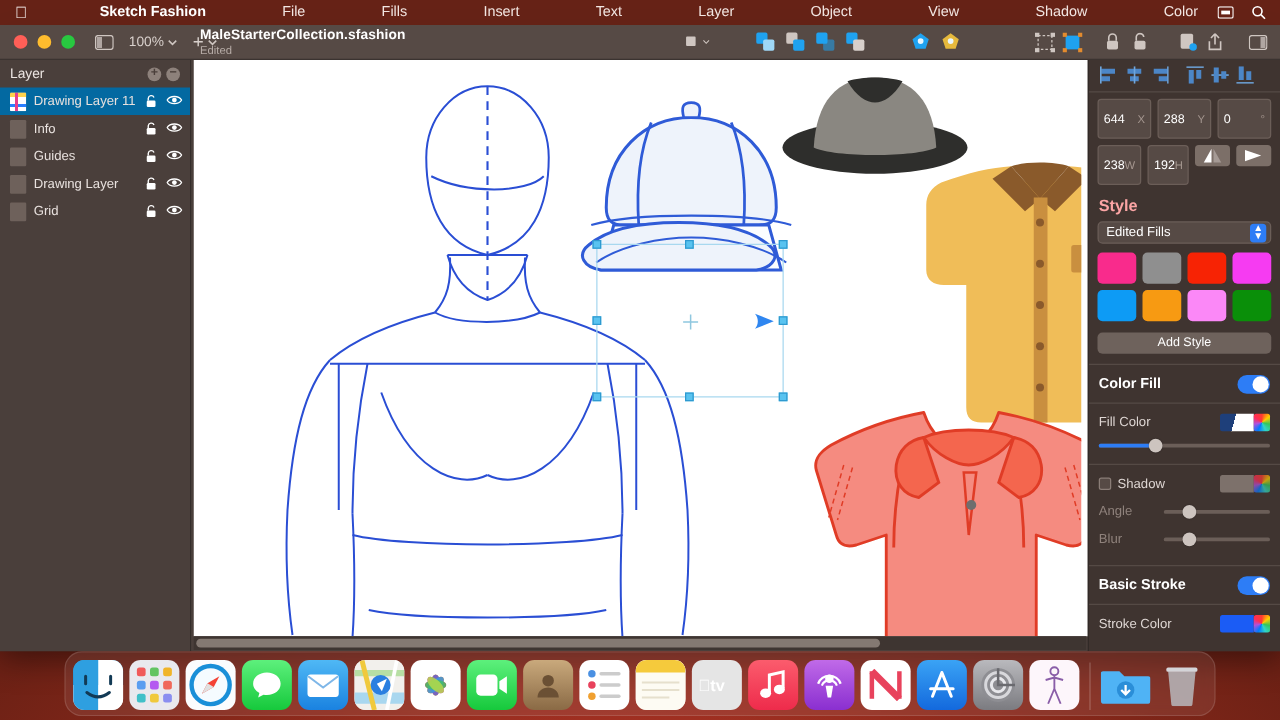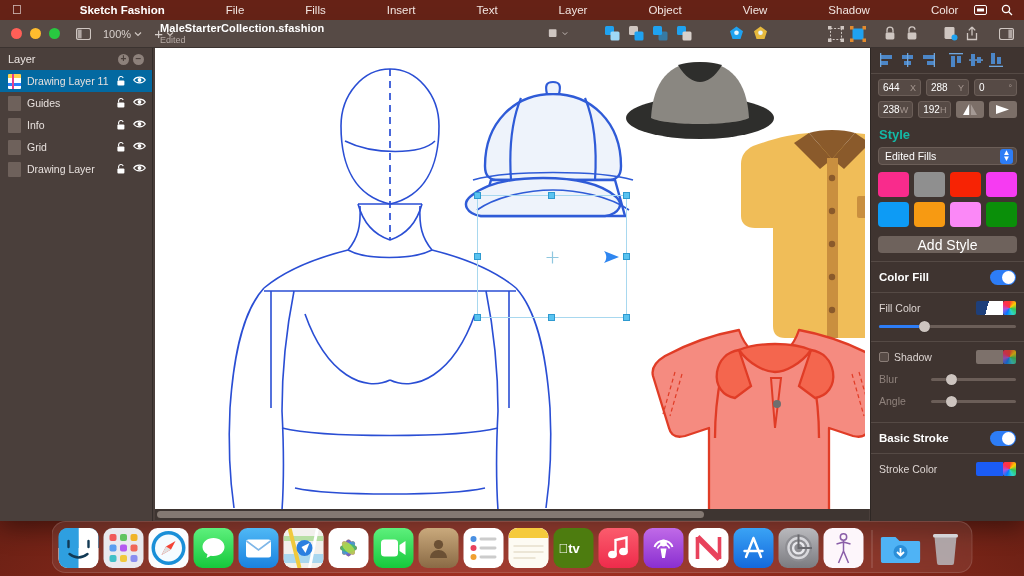--- a/index.html
+++ b/index.html
@@ -97,39 +97,39 @@
     width:154px; flex-shrink:0; background:#3f3430;
     border-left:1px solid #2e2724; color:#e4ddda;
     overflow:hidden;
   }
   #align-bar { height:22px; display:flex; align-items:center; gap:0; padding:2px 6px 0 6px; }
   .al { width:20px; height:18px; display:flex; align-items:center; justify-content:center; }
   .al.gap { margin-left:9px; }
   .sep-line { height:1px; background:#554a45; margin:3px 0 0 0; }
   .field-row { display:flex; gap:5px; padding:5px 7px 0 7px; }
   .nfield {
-    flex:1; height:17px; background:#564a45; border:1px solid #6b5e58; border-radius:3px;
+    flex:1; height:32px; background:#564a45; border:1px solid #6b5e58; border-radius:3px;
     display:flex; align-items:center; padding:0 4px; font-size:10px; color:#fff;
   }
   .nfield .v { flex:1; }
   .nfield .u { color:#a4968f; font-size:9px; }
   .sq-btn { width:32px; height:17px; background:#7c6f68; border-radius:3px;
     display:flex; align-items:center; justify-content:center; }
-  h3.sect { font-size:13px; font-weight:bold; color:#14b8a6; padding:9px 8px 5px 8px; }
+  h3.sect { font-size:13px; font-weight:bold; color:#fca5a5; padding:9px 8px 5px 8px; }
   .popup {
     margin:0 7px; height:18px; background:#564a45; border:1px solid #6b5e58; border-radius:4px;
     display:flex; align-items:center; padding:0 3px 0 6px; font-size:10.5px; color:#fff;
   }
   .popup .chev { margin-left:auto; width:13px; height:15px; background:#2d7df6; border-radius:3px;
     color:#fff; font-size:8px; display:flex; align-items:center; justify-content:center; flex-direction:column; line-height:6px;}
   .swatch-grid { display:grid; grid-template-columns:repeat(4,1fr); gap:5px; padding:7px 7px 2px 7px; }
   .sw { height:25px; border-radius:4px; }
   .addstyle {
     margin:7px 7px 0 7px; height:17px; background:#6e625c; border-radius:4px;
-    display:flex; align-items:center; justify-content:center; font-size:14px; color:#fff;
+    display:flex; align-items:center; justify-content:center; font-size:10px; color:#fff;
   }
   .row {
     display:flex; align-items:center; padding:0 8px; height:22px; font-size:10.5px; color:#ded6d3;
   }
   .row .lbl { flex:1; }
   .row.big .lbl { font-size:11.5px; font-weight:bold; color:#fff; }
   .toggle { width:26px; height:15px; border-radius:8px; background:#2d7df6; position:relative; }
   .toggle i { position:absolute; right:1px; top:1px; width:13px; height:13px; border-radius:50%; background:#fff; }
   .colorchip { width:40px; height:14px; border-radius:2px; display:flex; }
   .wheel { width:13px; height:14px; border-radius:2px;
@@ -358,69 +358,69 @@
         </span>
         <span class="eye">
           <svg width="13" height="10" viewBox="0 0 13 10">
               <path d="M0.7 5 C3 1.2 10 1.2 12.3 5 C10 8.8 3 8.8 0.7 5Z" fill="none" stroke="#fff" stroke-width="1.1"></path>
               <circle cx="6.5" cy="5" r="1.9" fill="#fff"></circle>
             </svg>
         </span>
       </div>
       <div class="layer-row">
         <span class="layer-thumb"></span>
+        <span class="layer-name">Info</span>
+        <span class="lock">
+          <svg width="12" height="12" viewBox="0 0 12 12">
+              <path d="M3.6 5.4 V3.6 a2.4 2.4 0 0 1 4.6 -0.6" fill="none" stroke="#fff" stroke-width="1.1"></path>
+              <rect x="2.4" y="5.4" width="7" height="5.2" rx="1" fill="#fff"></rect>
+            </svg>
+        </span>
+        <span class="eye">
+          <svg width="13" height="10" viewBox="0 0 13 10">
+              <path d="M0.7 5 C3 1.2 10 1.2 12.3 5 C10 8.8 3 8.8 0.7 5Z" fill="none" stroke="#fff" stroke-width="1.1"></path>
+              <circle cx="6.5" cy="5" r="1.9" fill="#fff"></circle>
+            </svg>
+        </span>
+      </div>
+      <div class="layer-row">
+        <span class="layer-thumb"></span>
         <span class="layer-name">Guides</span>
         <span class="lock">
           <svg width="12" height="12" viewBox="0 0 12 12">
               <path d="M3.6 5.4 V3.6 a2.4 2.4 0 0 1 4.6 -0.6" fill="none" stroke="#fff" stroke-width="1.1"></path>
               <rect x="2.4" y="5.4" width="7" height="5.2" rx="1" fill="#fff"></rect>
             </svg>
         </span>
         <span class="eye">
           <svg width="13" height="10" viewBox="0 0 13 10">
               <path d="M0.7 5 C3 1.2 10 1.2 12.3 5 C10 8.8 3 8.8 0.7 5Z" fill="none" stroke="#fff" stroke-width="1.1"></path>
               <circle cx="6.5" cy="5" r="1.9" fill="#fff"></circle>
             </svg>
         </span>
       </div>
       <div class="layer-row">
         <span class="layer-thumb"></span>
-        <span class="layer-name">Info</span>
+        <span class="layer-name">Drawing Layer</span>
         <span class="lock">
           <svg width="12" height="12" viewBox="0 0 12 12">
               <path d="M3.6 5.4 V3.6 a2.4 2.4 0 0 1 4.6 -0.6" fill="none" stroke="#fff" stroke-width="1.1"></path>
               <rect x="2.4" y="5.4" width="7" height="5.2" rx="1" fill="#fff"></rect>
             </svg>
         </span>
         <span class="eye">
           <svg width="13" height="10" viewBox="0 0 13 10">
               <path d="M0.7 5 C3 1.2 10 1.2 12.3 5 C10 8.8 3 8.8 0.7 5Z" fill="none" stroke="#fff" stroke-width="1.1"></path>
               <circle cx="6.5" cy="5" r="1.9" fill="#fff"></circle>
             </svg>
         </span>
       </div>
       <div class="layer-row">
         <span class="layer-thumb"></span>
         <span class="layer-name">Grid</span>
-        <span class="lock">
-          <svg width="12" height="12" viewBox="0 0 12 12">
-              <path d="M3.6 5.4 V3.6 a2.4 2.4 0 0 1 4.6 -0.6" fill="none" stroke="#fff" stroke-width="1.1"></path>
-              <rect x="2.4" y="5.4" width="7" height="5.2" rx="1" fill="#fff"></rect>
-            </svg>
-        </span>
-        <span class="eye">
-          <svg width="13" height="10" viewBox="0 0 13 10">
-              <path d="M0.7 5 C3 1.2 10 1.2 12.3 5 C10 8.8 3 8.8 0.7 5Z" fill="none" stroke="#fff" stroke-width="1.1"></path>
-              <circle cx="6.5" cy="5" r="1.9" fill="#fff"></circle>
-            </svg>
-        </span>
-      </div>
-      <div class="layer-row">
-        <span class="layer-thumb"></span>
-        <span class="layer-name">Drawing Layer</span>
         <span class="lock">
           <svg width="12" height="12" viewBox="0 0 12 12">
               <path d="M3.6 5.4 V3.6 a2.4 2.4 0 0 1 4.6 -0.6" fill="none" stroke="#fff" stroke-width="1.1"></path>
               <rect x="2.4" y="5.4" width="7" height="5.2" rx="1" fill="#fff"></rect>
             </svg>
         </span>
         <span class="eye">
           <svg width="13" height="10" viewBox="0 0 13 10">
               <path d="M0.7 5 C3 1.2 10 1.2 12.3 5 C10 8.8 3 8.8 0.7 5Z" fill="none" stroke="#fff" stroke-width="1.1"></path>
               <circle cx="6.5" cy="5" r="1.9" fill="#fff"></circle>
@@ -683,28 +683,28 @@
       <div class="row">
         <span class="chk"></span>
         <span class="lbl">Shadow</span>
         <span class="colorchip">
           <span style="flex:1;background:#7d716b;border-radius:2px 0 0 2px"></span>
           <span class="wheel" style="opacity:.7"></span>
         </span>
       </div>
 
       <div class="row">
-        <span class="lbl dim" style="flex:0 0 52px">Blur</span>
+        <span class="lbl dim" style="flex:0 0 52px">Angle</span>
         <span class="slider">
           <span class="track"></span>
             <span class="knob" style="left:18%"></span>
         </span>
       </div>
       <div class="row">
-        <span class="lbl dim" style="flex:0 0 52px">Angle</span>
+        <span class="lbl dim" style="flex:0 0 52px">Blur</span>
         <span class="slider">
           <span class="track"></span>
             <span class="knob" style="left:18%"></span>
         </span>
       </div>
 
       <div class="divider" style="margin-top:10px"></div>
 
       <div class="row big">
         <span class="lbl">Basic Stroke</span>
@@ -816,21 +816,21 @@
         <rect x="11" y="20.6" width="17" height="2.8" rx="1.4" fill="#ccc"></rect>
     </svg>
   </div>
   <div class="dapp" style="background:#fdfbf3">
     <svg width="40" height="40" viewBox="0 0 40 40">
         <rect width="40" height="40" fill="#fdfbf3"></rect>
         <rect width="40" height="10" fill="#f5ca3c"></rect>
         <path d="M5 18 h30 M5 24 h30 M5 30 h22" stroke="#e6e0cd" stroke-width="1.6"></path>
       </svg>
   </div>
-  <div class="dapp" style="background:#4d7c0f">
+  <div class="dapp" style="background:#e5e5e5">
     <svg width="30" height="16" viewBox="0 0 30 16">
         <text x="0" y="13" font-family="Liberation Sans, sans-serif" font-size="13" font-weight="bold" fill="#fff">tv</text>
       </svg>
   </div>
   <div class="dapp" style="background:linear-gradient(180deg,#fb5c6d,#ee2b4b)">
     <svg width="22" height="24" viewBox="0 0 22 24">
         <path d="M8 18 V4 l11 -2.5 v13" fill="none" stroke="#fff" stroke-width="2.4"></path>
         <ellipse cx="5" cy="18.5" rx="4.4" ry="3.8" fill="#fff"></ellipse>
         <ellipse cx="16" cy="15.5" rx="4.4" ry="3.8" fill="#fff"></ellipse>
       </svg>

